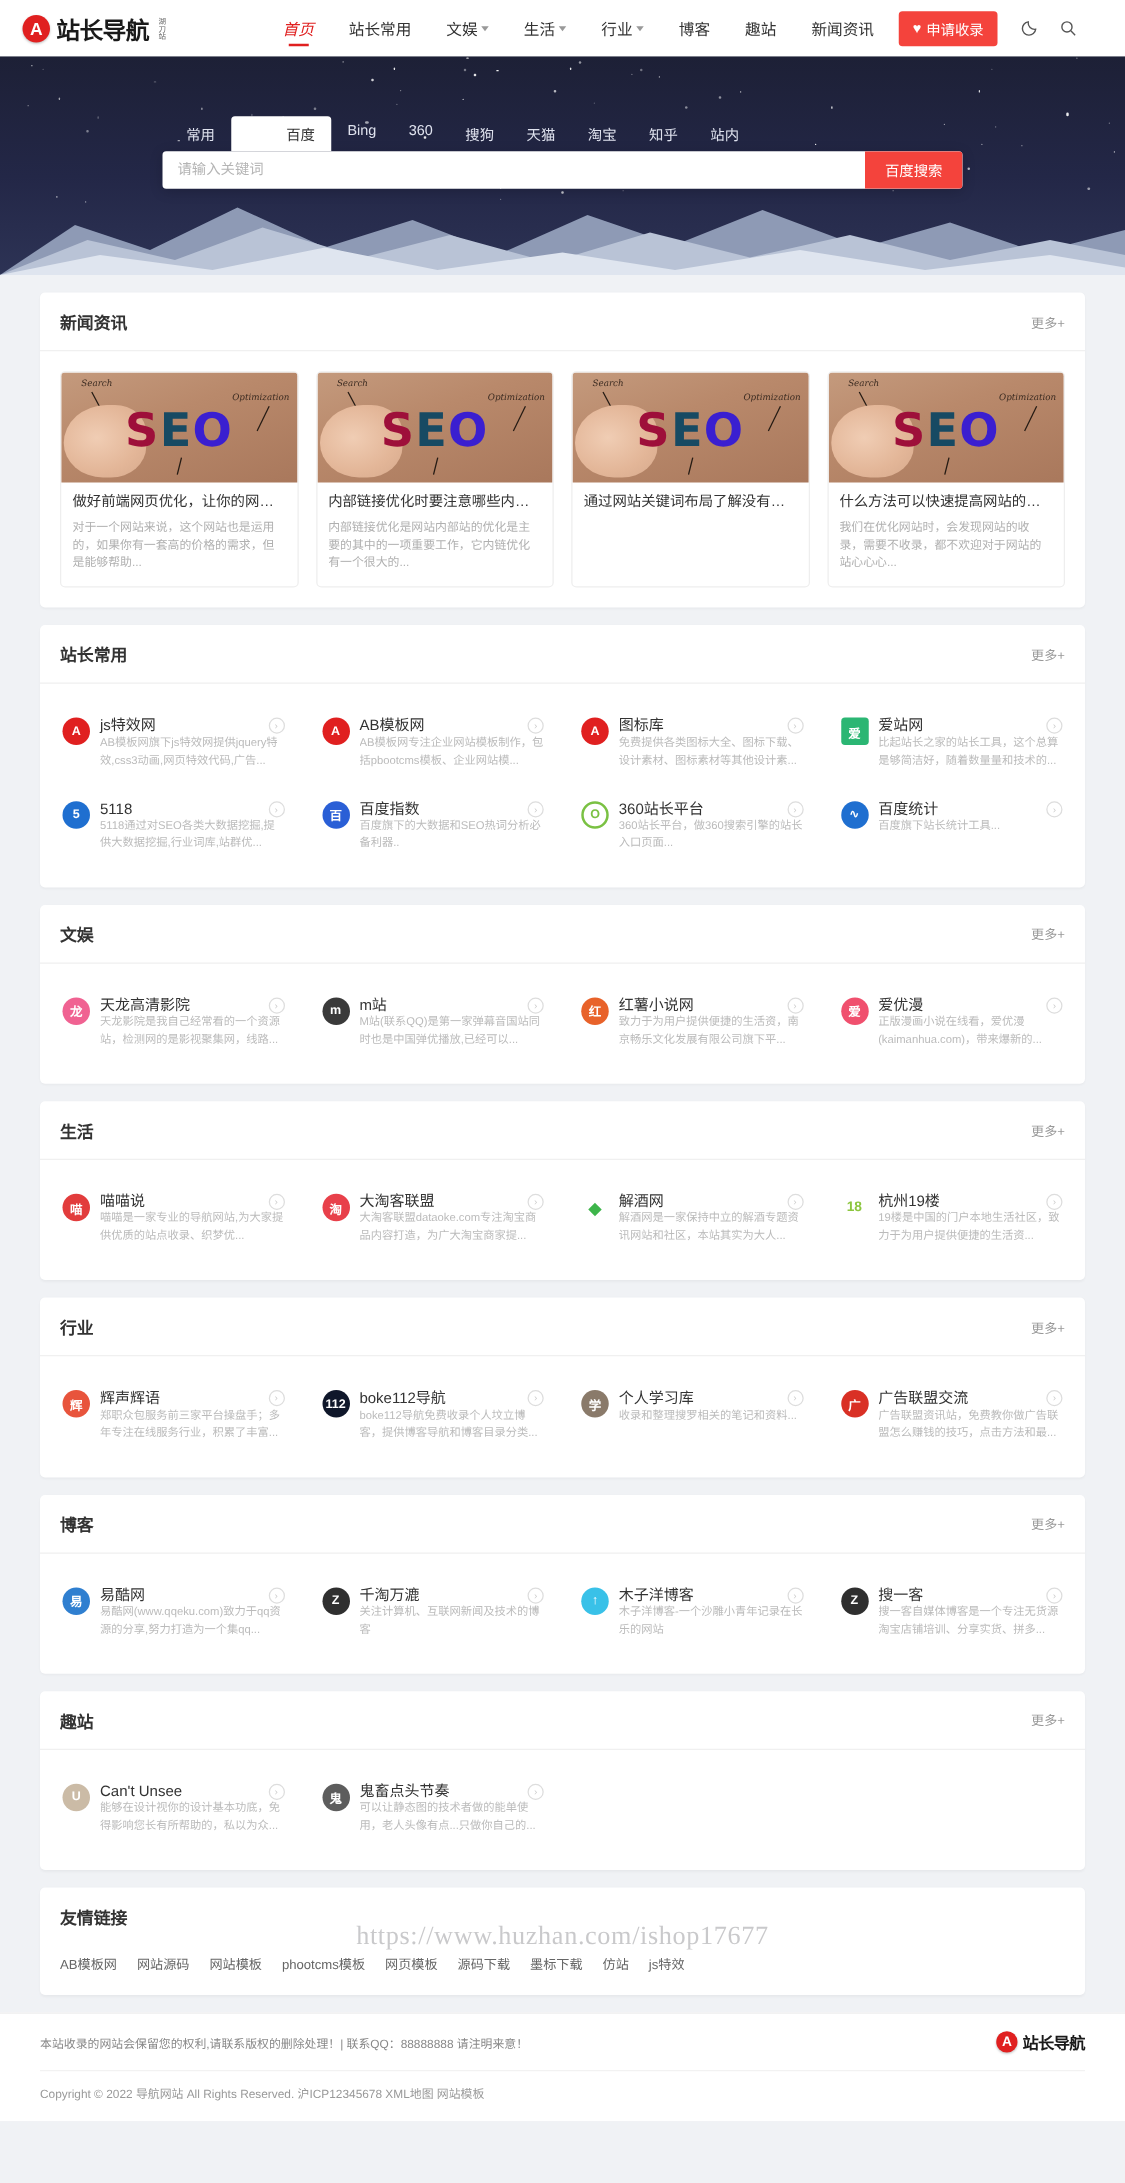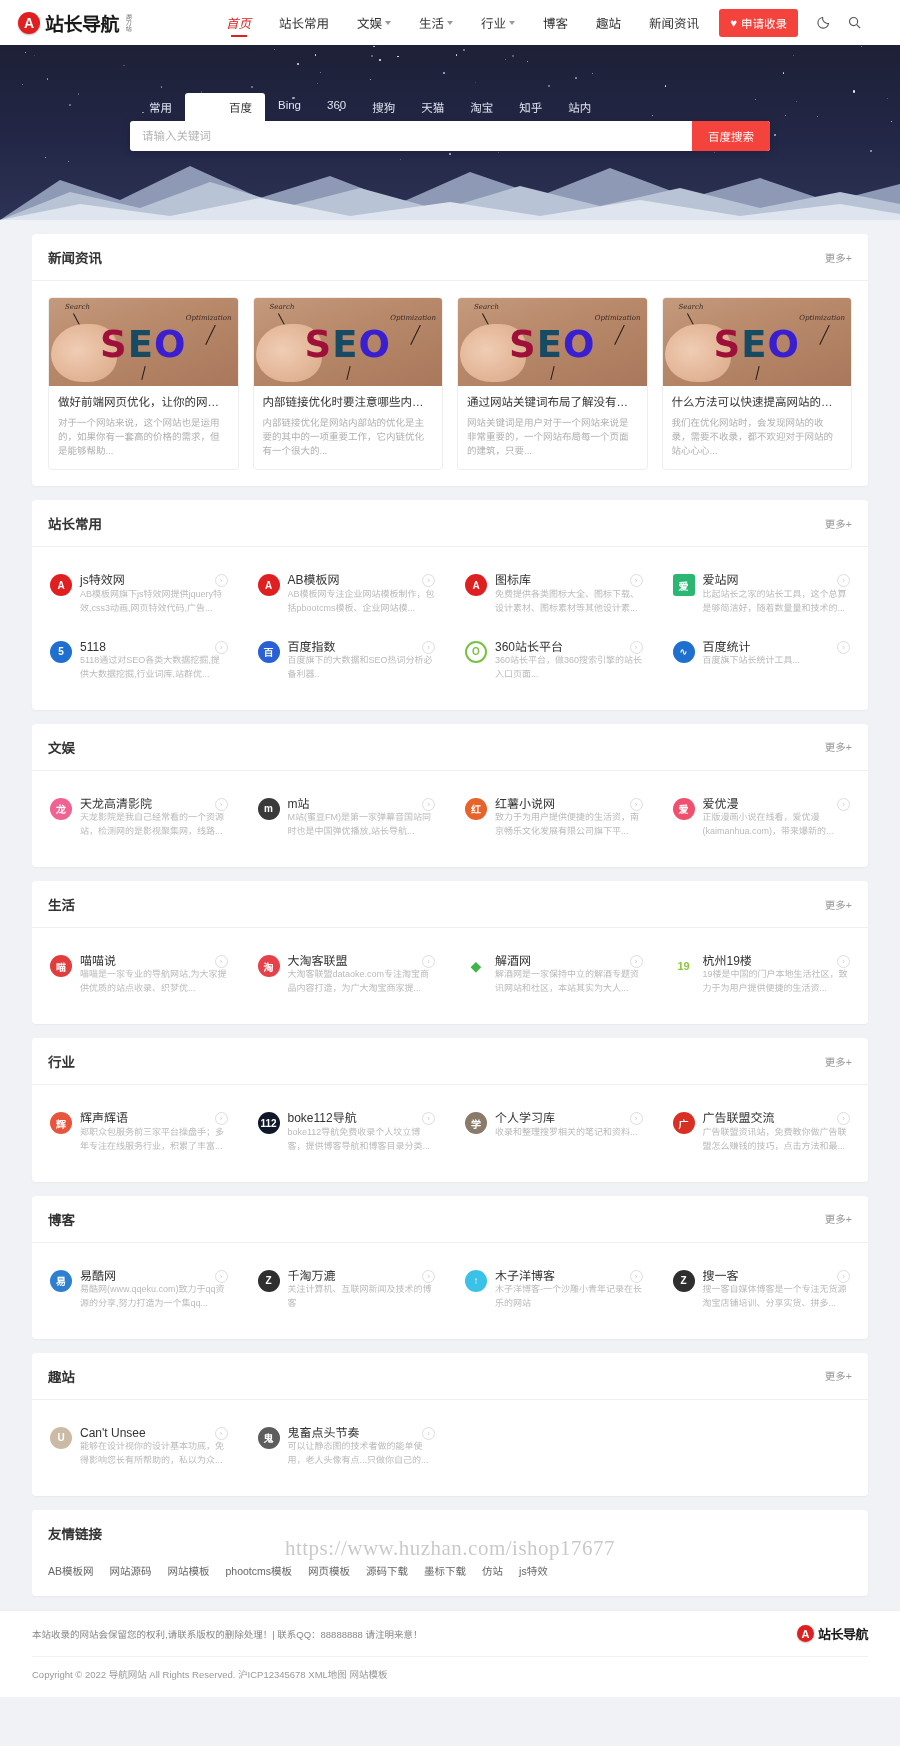--- a/index.html
+++ b/index.html
@@ -373,21 +373,20 @@
             <span class="scribble" style="left:16px;top:5px;">Search</span>
             <span class="scribble" style="right:6px;top:16px;">Optimization</span>
             <span class="arrow" style="left:30px;top:14px;width:1.3px;height:26px;transform:rotate(-28deg);"></span>
             <span class="arrow" style="right:26px;top:26px;width:1.3px;height:22px;transform:rotate(26deg);"></span>
             <span class="arrow" style="left:50%;bottom:6px;width:1.3px;height:14px;transform:rotate(14deg);"></span>
             <span class="hand"></span>
             <span class="seo-txt"><span class="seo-s">S</span><span class="seo-e">E</span><span class="seo-o">O</span></span>
           </div>
           <div class="news-body">
             <div class="news-title">通过网站关键词布局了解没有首页</div>
-            <div class="news-desc">网站关键词是用户对于一个网站来说是非常重要的，一个网站布局每一个页面的建筑，只要...</div>
           </div>
         </div>
         <div class="news-card">
           <div class="news-thumb">
             <span class="scribble" style="left:16px;top:5px;">Search</span>
             <span class="scribble" style="right:6px;top:16px;">Optimization</span>
             <span class="arrow" style="left:30px;top:14px;width:1.3px;height:26px;transform:rotate(-28deg);"></span>
             <span class="arrow" style="right:26px;top:26px;width:1.3px;height:22px;transform:rotate(26deg);"></span>
             <span class="arrow" style="left:50%;bottom:6px;width:1.3px;height:14px;transform:rotate(14deg);"></span>
             <span class="hand"></span>
@@ -456,21 +455,21 @@
           <span class="panel-more">更多+</span>
         </div>
         <div class="site-grid">
           <a class="site-card">
             <span class="site-ico" style="background:#f06292;">龙</span>
             <span class="site-main"><span class="site-name">天龙高清影院</span><span class="site-desc">天龙影院是我自己经常看的一个资源站，检测网的是影视聚集网，线路...</span></span>
             <span class="site-go">›</span>
           </a>
           <a class="site-card">
             <span class="site-ico" style="background:#3a3a3a;">m</span>
-            <span class="site-main"><span class="site-name">m站</span><span class="site-desc">M站(蜜豆FM)是第一家弹幕音国站同时也是中国弹优播放,站长导航...</span></span>
+            <span class="site-main"><span class="site-name">m站</span><span class="site-desc">M站(联系QQ)是第一家弹幕音国站同时也是中国弹优播放,已经可以...</span></span>
             <span class="site-go">›</span>
           </a>
           <a class="site-card">
             <span class="site-ico" style="background:#e8622a;">红</span>
             <span class="site-main"><span class="site-name">红薯小说网</span><span class="site-desc">致力于为用户提供便捷的生活资，南京畅乐文化发展有限公司旗下平...</span></span>
             <span class="site-go">›</span>
           </a>
           <a class="site-card">
             <span class="site-ico" style="background:#f0506e;">爱</span>
             <span class="site-main"><span class="site-name">爱优漫</span><span class="site-desc">正版漫画小说在线看，爱优漫(kaimanhua.com)，带来爆新的...</span></span>
@@ -493,21 +492,21 @@
             <span class="site-ico" style="background:#e8404a;">淘</span>
             <span class="site-main"><span class="site-name">大淘客联盟</span><span class="site-desc">大淘客联盟dataoke.com专注淘宝商品内容打造，为广大淘宝商家提...</span></span>
             <span class="site-go">›</span>
           </a>
           <a class="site-card">
             <span class="site-ico" style="background:#fff;color:#3db54a;font-size:14px;">◆</span>
             <span class="site-main"><span class="site-name">解酒网</span><span class="site-desc">解酒网是一家保持中立的解酒专题资讯网站和社区，本站其实为大人...</span></span>
             <span class="site-go">›</span>
           </a>
           <a class="site-card">
-            <span class="site-ico" style="background:#fff;color:#8cc63f;font-size:11px;">19</span>
+            <span class="site-ico" style="background:#fff;color:#8cc63f;font-size:11px;">18</span>
             <span class="site-main"><span class="site-name">杭州19楼</span><span class="site-desc">19楼是中国的门户本地生活社区，致力于为用户提供便捷的生活资...</span></span>
             <span class="site-go">›</span>
           </a>
         </div>
       </div>
       <div class="panel">
         <div class="panel-head">
           <span class="panel-title">行业</span>
           <span class="panel-more">更多+</span>
         </div>

